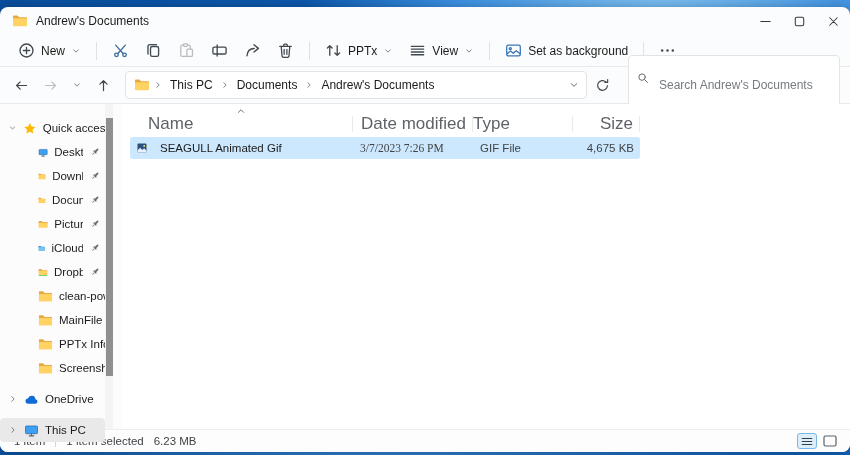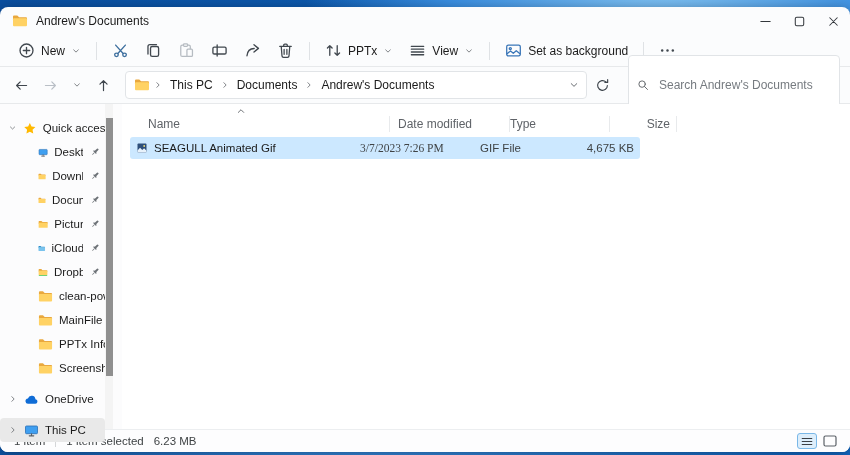--- a/index.html
+++ b/index.html
@@ -45,50 +45,50 @@
 
   
   .navbar{height:36px;display:flex;align-items:center;padding:0 10px 0 8px;gap:2px;flex:0 0 auto;border-bottom:1px solid #e7e9eb;}
   .nav-btn{background:none;border:0;padding:4px 6px;border-radius:4px;cursor:pointer;display:flex;align-items:center;color:#3f464d;}
   .nav-btn.disabled{color:#b9bfc6;cursor:default}
   .addressbar{flex:0 0 auto;width:446px;height:26px;border:1px solid #e1e4e7;background:#fff;border-radius:4px;
     display:flex;align-items:center;padding:0 6px 0 8px;margin-left:6px;font-size:12px;color:#1b1b1b;}
   .crumb{padding:3px 4px;border-radius:3px;cursor:pointer;white-space:nowrap;}
   .addr-end{margin-left:auto;color:#5f6368;}
   .searchbox{flex:1;height:26px;border:1px solid #e1e4e7;background:#fff;border-radius:4px;margin-left:10px;
-    display:flex;align-items:center;padding:16px 8px;gap:8px;color:#5f6368;}
+    display:flex;padding:16px 8px;gap:8px;color:#5f6368;}
   .searchbox input{border:0;outline:0;flex:1;font-family:inherit;font-size:12px;color:#1b1b1b;background:transparent;}
   .searchbox input::placeholder{color:#767b80}
 
   
   .bodyrow{flex:1;display:flex;min-height:0;background:#fff;}
   .sidebar{width:122px;flex:0 0 auto;position:relative;background:#fcfcfd;padding-top:12px;box-sizing:border-box;}
   .sb-row{height:24px;display:flex;align-items:center;margin-right:17px;border-radius:4px;cursor:pointer;font-size:11.5px;color:#1b1b1b;overflow:hidden;}
   .sb-row.lvl1{padding-left:8px;gap:6px;}
   .sb-row.lvl2{padding-left:38px;gap:6px;}
   .sb-row.selected{background:#e9e9e9;}
   .sb-label{white-space:nowrap;overflow:hidden;}
   .pin{margin-left:auto;padding-right:4px;color:#6b7075;flex:0 0 auto;}
   .sb-gap{height:7px}
   .sb-scroll-track{position:absolute;top:0;bottom:0;left:105px;width:8px;background:#f4f4f4;}
   .sb-scroll-thumb{position:absolute;top:14px;left:105.5px;width:7px;height:258px;background:#8f8f8f;cursor:pointer;}
 
   .main{flex:1;position:relative;padding-top:2px;}
   .sort-caret{position:absolute;left:113px;top:1px;color:#5f6368;}
-  .lv-header{display:flex;margin-left:8px;margin-top:8px;height:20px;align-items:center;font-size:12px;color:#5f6368;}
+  .lv-header{display:flex;margin-left:8px;margin-top:8px;height:20px;align-items:center;font-size:17px;color:#5f6368;}
   .hcell{box-sizing:border-box;cursor:pointer;display:flex;align-items:center;height:16px;}
   .hcell.c-name{width:222px;padding-left:18px;}
-  .hcell.c-date{width:120px;padding-left:8px;border-left:1px solid #e8eaec;margin-left:37px;}
+  .hcell.c-date{width:120px;padding-left:8px;border-left:1px solid #e8eaec;}
   .hcell.c-type{width:100px;padding-left:0;border-left:1px solid #e8eaec;}
   .hcell.c-size{width:68px;padding-right:6px;border-left:1px solid #e8eaec;border-right:1px solid #e8eaec;justify-content:flex-end;}
   .lv-row{display:flex;margin-left:8px;margin-top:3px;height:22px;align-items:center;width:510px;border-radius:3px;
     font-size:11.5px;color:#1b1b1b;cursor:pointer;box-sizing:border-box;}
   .lv-row.selected{background:#cce8ff;}
   .rcell{box-sizing:border-box;white-space:nowrap;overflow:hidden;}
-  .rcell.c-name{width:222px;padding-left:6px;display:flex;align-items:center;gap:6px;}
+  .rcell.c-name{width:222px;padding-left:6px;display:flex;align-items:center;gap:12px;}
   .rcell.c-date{width:120px;padding-left:8px;color:#3f4345;font-family:Liberation Serif, serif;}
   .rcell.c-type{width:100px;padding-left:8px;color:#3f4345;}
   .rcell.c-size{width:68px;padding-right:6px;text-align:right;color:#3f4345;}
 
   
   .statusbar{height:22px;flex:0 0 auto;background:#fdfdfe;border-top:1px solid #eceef0;
     display:flex;align-items:center;padding:0 10px 0 14px;font-size:11.5px;color:#3f4345;gap:10px;}
   .sdiv{width:1px;height:12px;background:#d4d6d8;}
   .view-toggles{margin-left:auto;display:flex;gap:3px;align-items:center;}
   .vt{width:20px;height:16px;border-radius:3px;display:flex;align-items:center;justify-content:center;cursor:pointer;box-sizing:border-box;}

